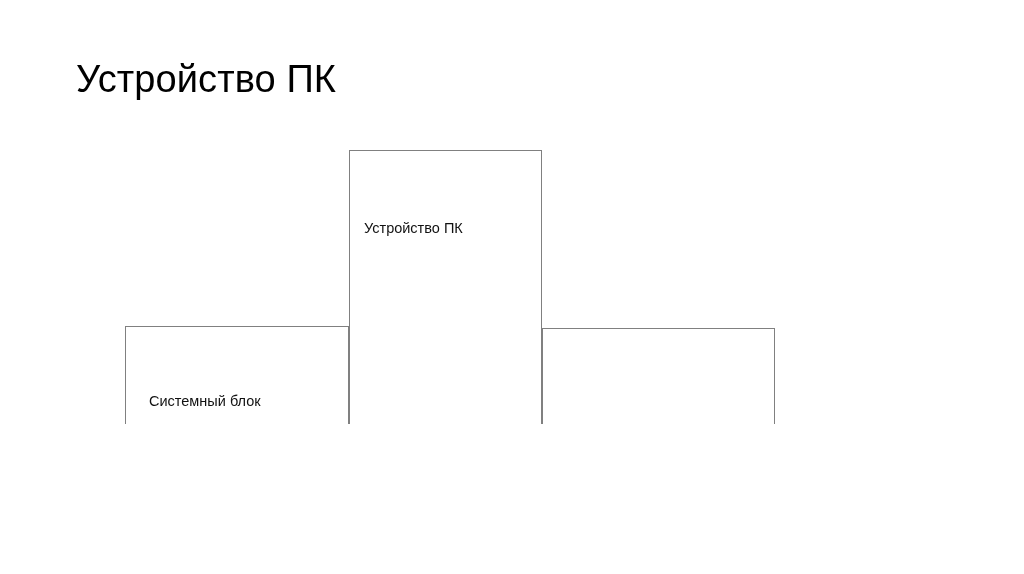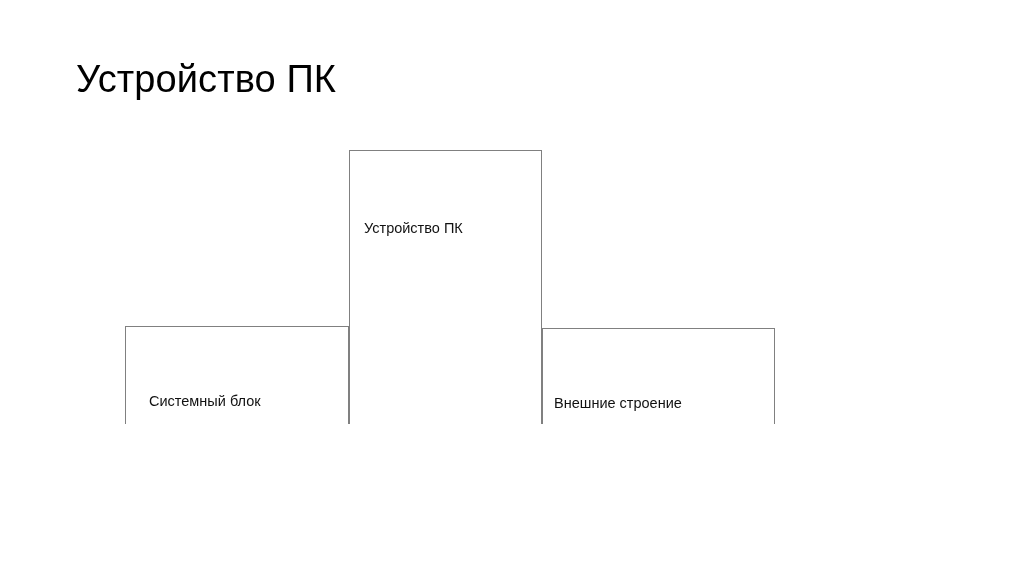--- a/index.html
+++ b/index.html
@@ -109,16 +109,15 @@
 
   <div class="diagram">
 
     <div class="shape shape-top"></div>
     <div class="shape-label label-top">Устройство ПК</div>
 
     <div class="shape shape-left"></div>
     <div class="shape-label label-left">Системный блок</div>
 
     <div class="shape shape-right"></div>
-    <div class="shape-label label-right">Внешние строение</div>
 
   </div>
 </div>
 
 </body></html>

